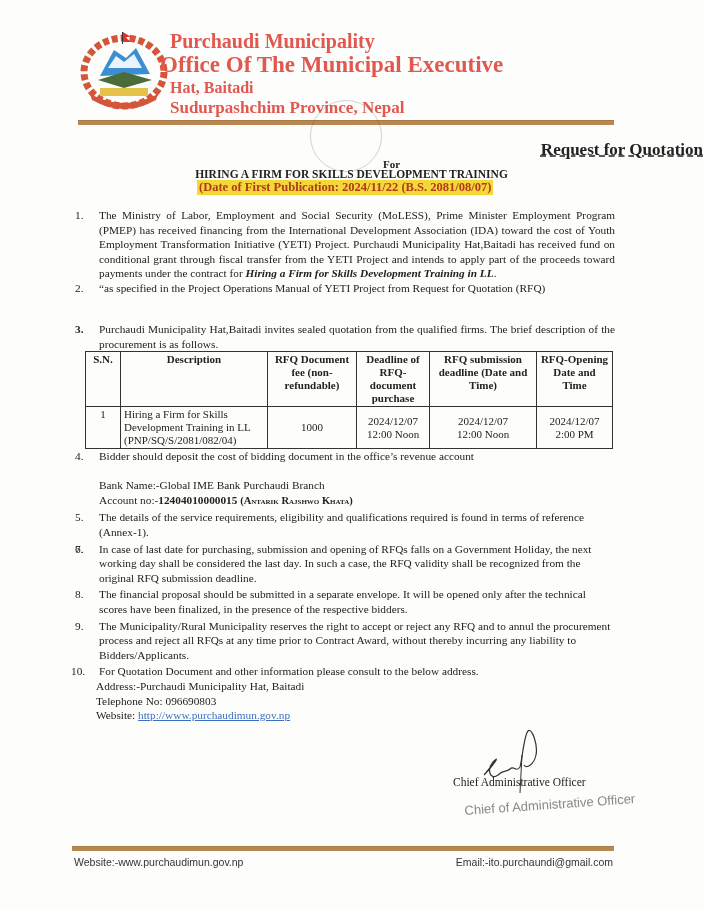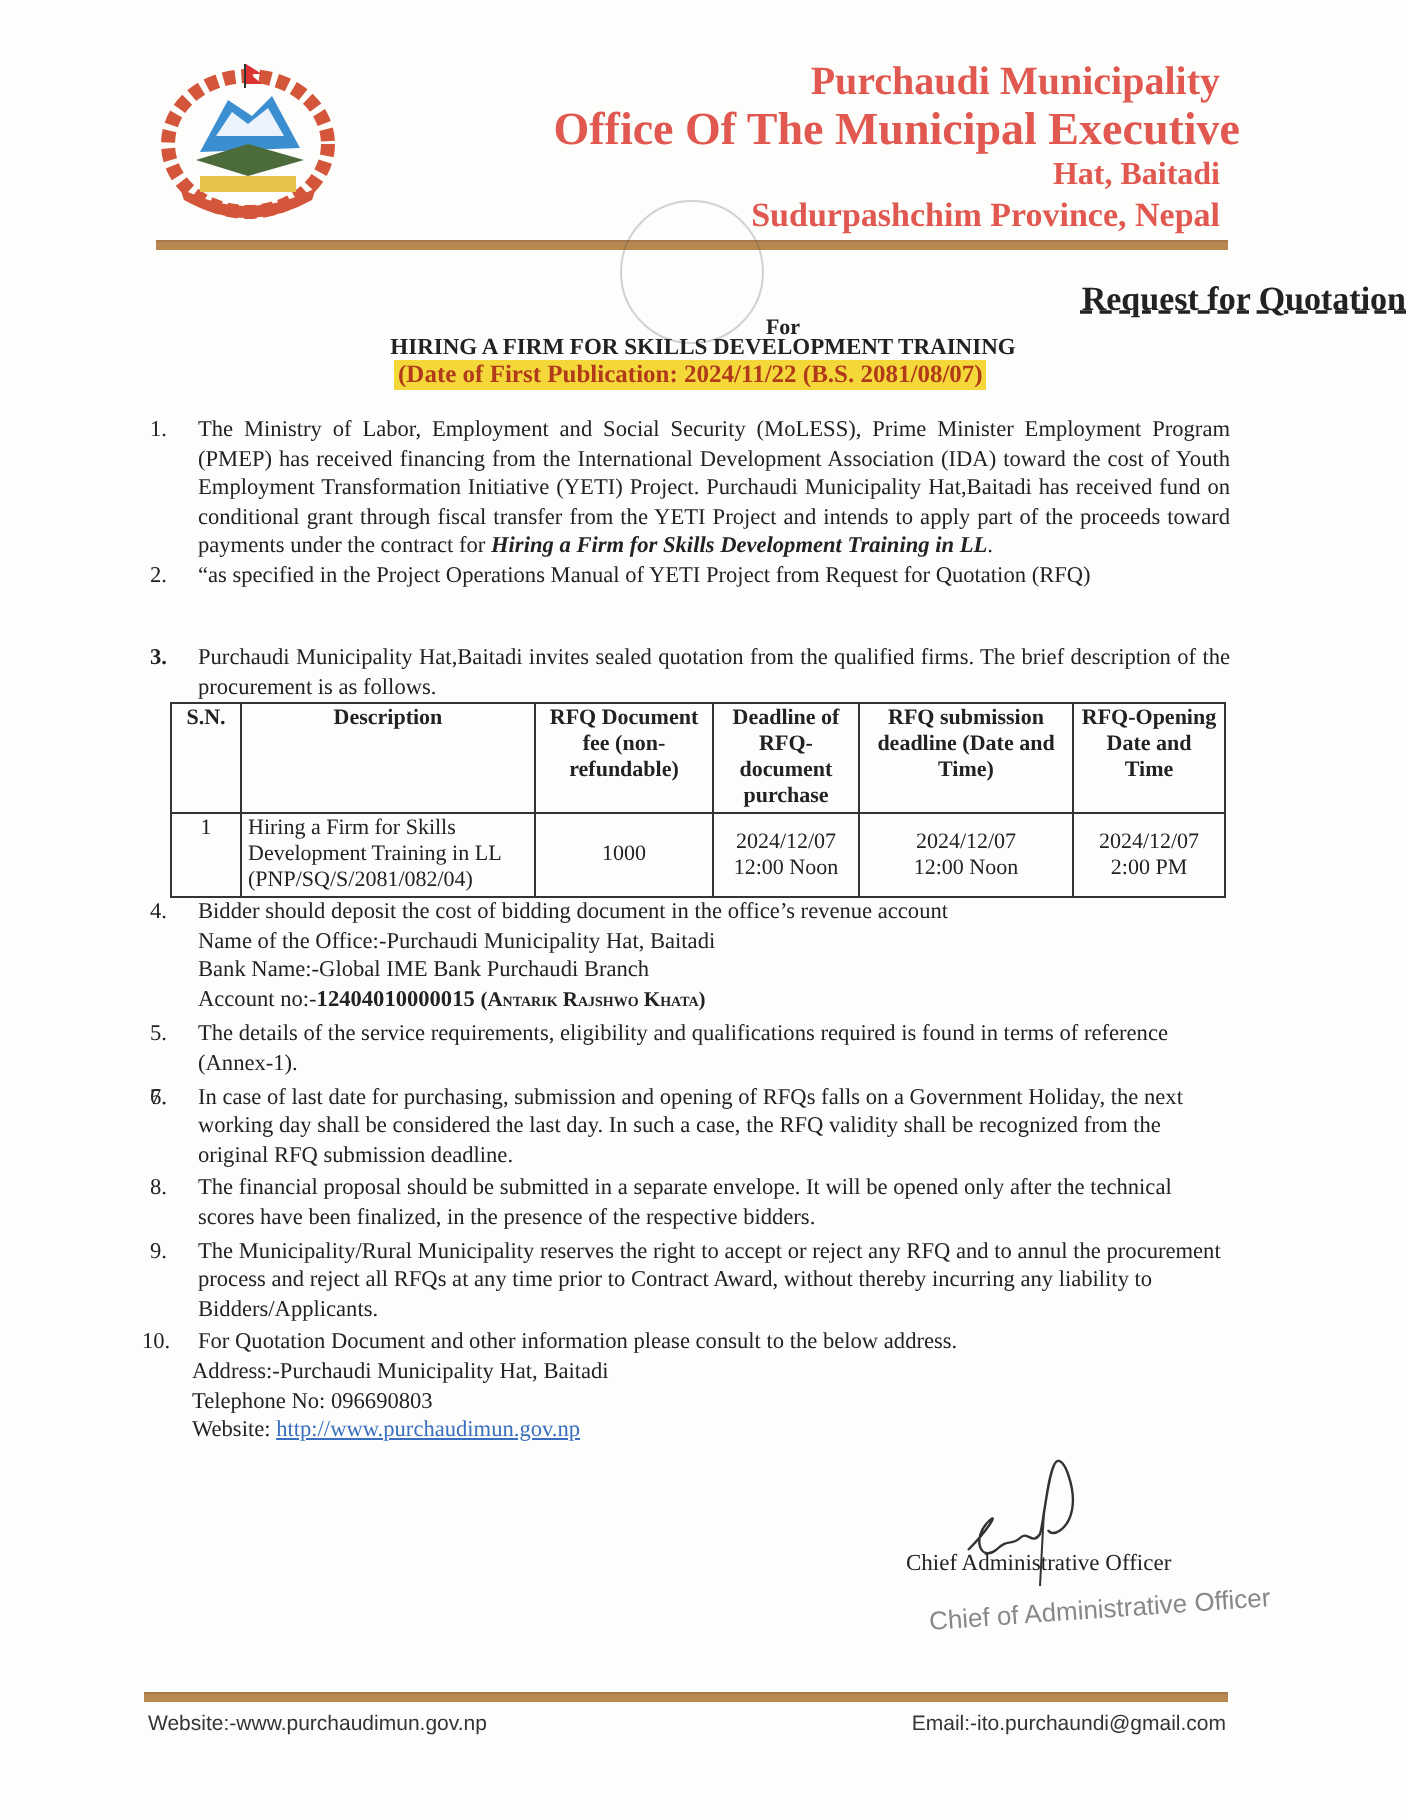--- a/index.html
+++ b/index.html
@@ -2,21 +2,21 @@
 <html><head>
 <meta charset="utf-8">
 <style>
   html, body { margin:0; padding:0; background:#fff; }
   body { width:703px; height:910px; position:relative; overflow:hidden;
          font-family:"Liberation Serif", serif; color:#222; }
   .page { position:absolute; left:0; top:0; width:703px; height:910px; background:#fdfdfc; }
 
   
   .emblem { position:absolute; left:78px; top:28px; width:92px; height:84px; }
-  .hdr { position:absolute; left:170px; width:440px; text-align:right; color:#e0584f; font-weight:bold; }
+  .hdr { position:absolute; left:170px; width:440px; text-align:left; color:#e0584f; font-weight:bold; }
   .hdr1 { top:30px; font-size:20px; }
   .hdr2 { top:52px; font-size:23px; left:160px; width:460px; }
   .hdr3 { top:79px; font-size:16px; }
   .hdr4 { top:98px; font-size:17px; }
   .rule { position:absolute; height:4px; background:#b98850; border-top:1px solid #a67a48; }
   .rule-top { left:78px; top:120px; width:536px; }
   .rule-bot { left:72px; top:846px; width:542px; }
 
   
   .title { position:absolute; left:0; width:703px; top:140px; text-align:right; font-size:17px; font-weight:bold;
@@ -139,21 +139,21 @@
           <div>2:00 PM</div>
         </td>
       </tr>
     </tbody>
   </table>
 
   <div class="body" style="top:449px;">
     <p class="item">
       <span class="num">4.</span>
       <span>Bidder should deposit the cost of bidding document in the office’s revenue account</span><br>
-      <span>Name of the Office:-Purchaudi Municipality Hat, Baitadi</span><br>
+      <br>
       <span>Bank Name:-Global IME Bank Purchaudi Branch</span><br>
       <span>Account no:-</span><span class="b">12404010000015</span> <span class="sc">(Antarik Rajshwo Khata)</span>
     </p>
     <p class="item" style="margin-top:2px;">
       <span class="num">5.</span>
       <span>The details of the service requirements, eligibility and qualifications required is found in terms of reference (Annex-1).</span>
     </p>
     <p class="item" style="margin-top:2px;">
       <span class="num">6.</span>
     </p>

